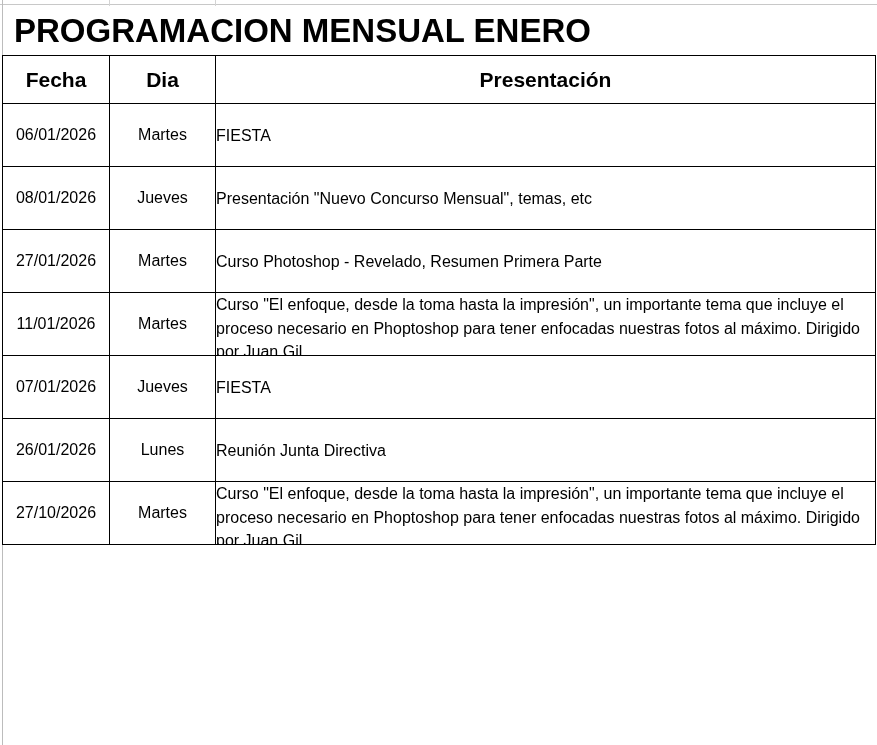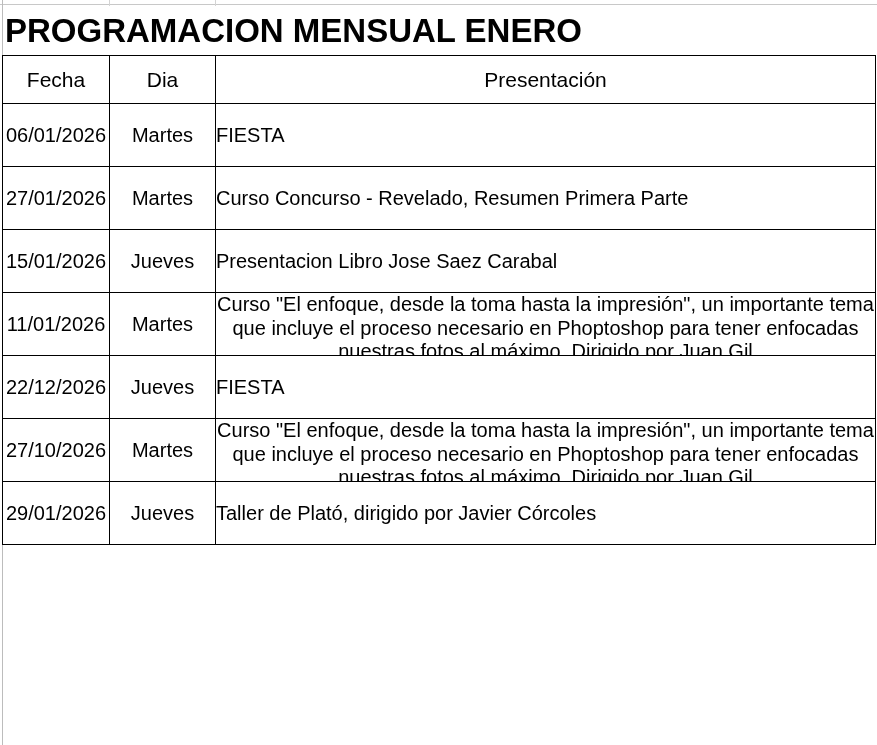--- a/index.html
+++ b/index.html
@@ -2,30 +2,30 @@
 <html><head>
 <meta charset="utf-8">
 <style>
   html, body { margin: 0; padding: 0; background: #ffffff; }
   body { width: 877px; height: 745px; position: relative; overflow: hidden;
          font-family: "Liberation Sans", sans-serif; color: #000; }
   .gridline-top { position: absolute; left: 0; top: 4px; width: 877px; height: 1px; background: #c8c8c8; }
   .gridline-left { position: absolute; left: 2px; top: 0; width: 1px; height: 745px; background: #bcbcbc; }
   .gridline-v1 { position: absolute; left: 109px; top: 0; width: 1px; height: 6px; background: #d4d4d4; }
   .gridline-v2 { position: absolute; left: 215px; top: 0; width: 1px; height: 6px; background: #d4d4d4; }
-  .title { position: absolute; left: 5px; top: 8px; height: 46px; line-height: 46px;
+  .title { position: absolute; left: 14px; top: 8px; height: 46px; line-height: 46px;
            font-size: 33px; font-weight: bold; letter-spacing: 0px; white-space: nowrap; }
   table.sched { position: absolute; left: 2px; top: 55px; border-collapse: collapse; table-layout: fixed; }
   table.sched td, table.sched th { border: 1.5px solid #000; padding: 0; }
-  table.sched th { height: 47px; font-size: 21px; font-weight: normal; text-align: center; }
-  table.sched td { height: 62px; font-size: 20px; margin-left: 42px; }
+  table.sched th { height: 47px; font-size: 21px; font-weight: bold; text-align: center; }
+  table.sched td { height: 62px; font-size: 16px; margin-left: 42px; }
   td.c-date, td.c-day { text-align: center; }
   td.c-desc { text-align: left; padding-left: 3px; line-height: 23px; vertical-align: middle; }
   td.c-desc.multi { vertical-align: top; line-height: 23.5px; padding-top: 0; }
-  td.c-desc .clip { display: block; height: 62px; overflow: hidden; text-align: center; }
+  td.c-desc .clip { display: block; height: 62px; overflow: hidden; }
   td.c-desc.single .clip { display: flex; align-items: center; }
 </style>
 </head>
 <body>
 
 <div class="gridline-top"></div>
 <div class="gridline-left"></div>
 <div class="gridline-v1"></div>
 <div class="gridline-v2"></div>
 
@@ -46,55 +46,55 @@
   </thead>
   <tbody id="rows">
       <tr>
         <td class="c-date">06/01/2026</td>
         <td class="c-day">Martes</td>
         <td class="c-desc single">
           <span class="clip">FIESTA</span>
         </td>
       </tr>
       <tr>
+        <td class="c-date">08/01/2026</td>
+        <td class="c-day">Jueves</td>
+        <td class="c-desc single">
+          <span class="clip">Presentación "Nuevo Concurso Mensual", temas, etc</span>
+        </td>
+      </tr>
+      <tr>
         <td class="c-date">27/01/2026</td>
         <td class="c-day">Martes</td>
         <td class="c-desc single">
-          <span class="clip">Curso Concurso - Revelado, Resumen Primera Parte</span>
-        </td>
-      </tr>
-      <tr>
-        <td class="c-date">15/01/2026</td>
-        <td class="c-day">Jueves</td>
-        <td class="c-desc single">
-          <span class="clip">Presentacion Libro Jose Saez Carabal</span>
+          <span class="clip">Curso Photoshop - Revelado, Resumen Primera Parte</span>
         </td>
       </tr>
       <tr>
         <td class="c-date">11/01/2026</td>
         <td class="c-day">Martes</td>
         <td class="c-desc multi">
           <span class="clip">Curso "El enfoque, desde la toma hasta la impresión", un importante tema que incluye el proceso necesario en Phoptoshop para tener enfocadas nuestras fotos al máximo. Dirigido por Juan Gil</span>
         </td>
       </tr>
       <tr>
-        <td class="c-date">22/12/2026</td>
+        <td class="c-date">07/01/2026</td>
         <td class="c-day">Jueves</td>
         <td class="c-desc single">
           <span class="clip">FIESTA</span>
+        </td>
+      </tr>
+      <tr>
+        <td class="c-date">26/01/2026</td>
+        <td class="c-day">Lunes</td>
+        <td class="c-desc single">
+          <span class="clip">Reunión Junta Directiva</span>
         </td>
       </tr>
       <tr>
         <td class="c-date">27/10/2026</td>
         <td class="c-day">Martes</td>
         <td class="c-desc multi">
           <span class="clip">Curso "El enfoque, desde la toma hasta la impresión", un importante tema que incluye el proceso necesario en Phoptoshop para tener enfocadas nuestras fotos al máximo. Dirigido por Juan Gil</span>
         </td>
       </tr>
-      <tr>
-        <td class="c-date">29/01/2026</td>
-        <td class="c-day">Jueves</td>
-        <td class="c-desc single">
-          <span class="clip">Taller de Plató, dirigido por Javier Córcoles</span>
-        </td>
-      </tr>
     </tbody>
 </table>
 
 </body></html>

